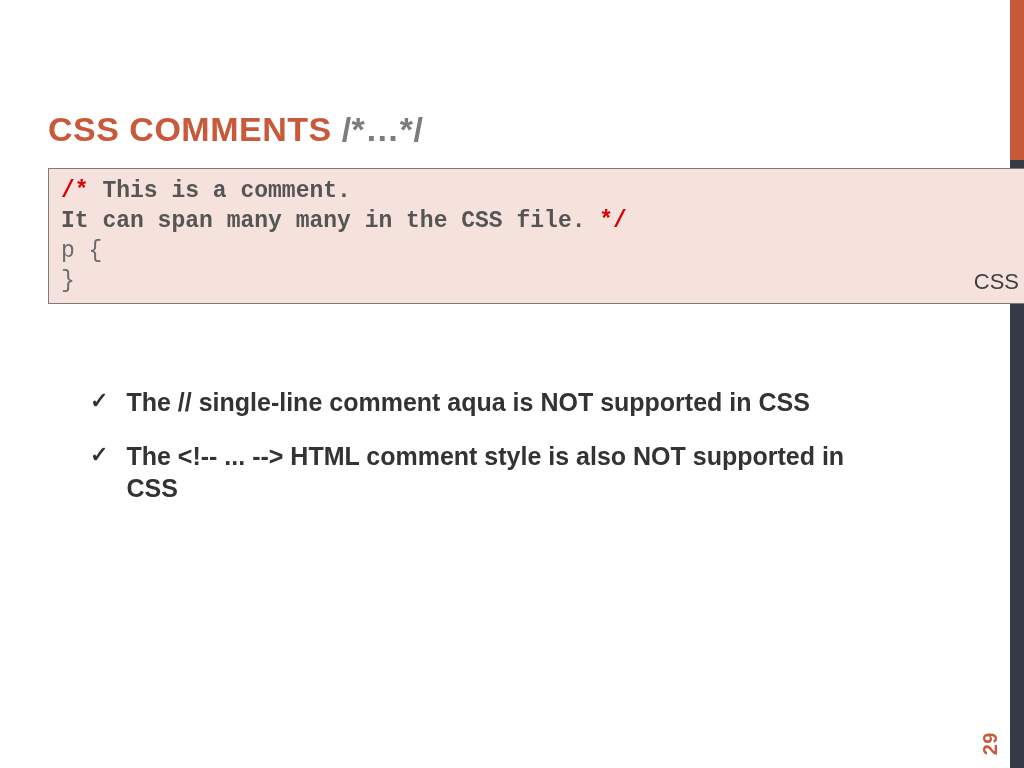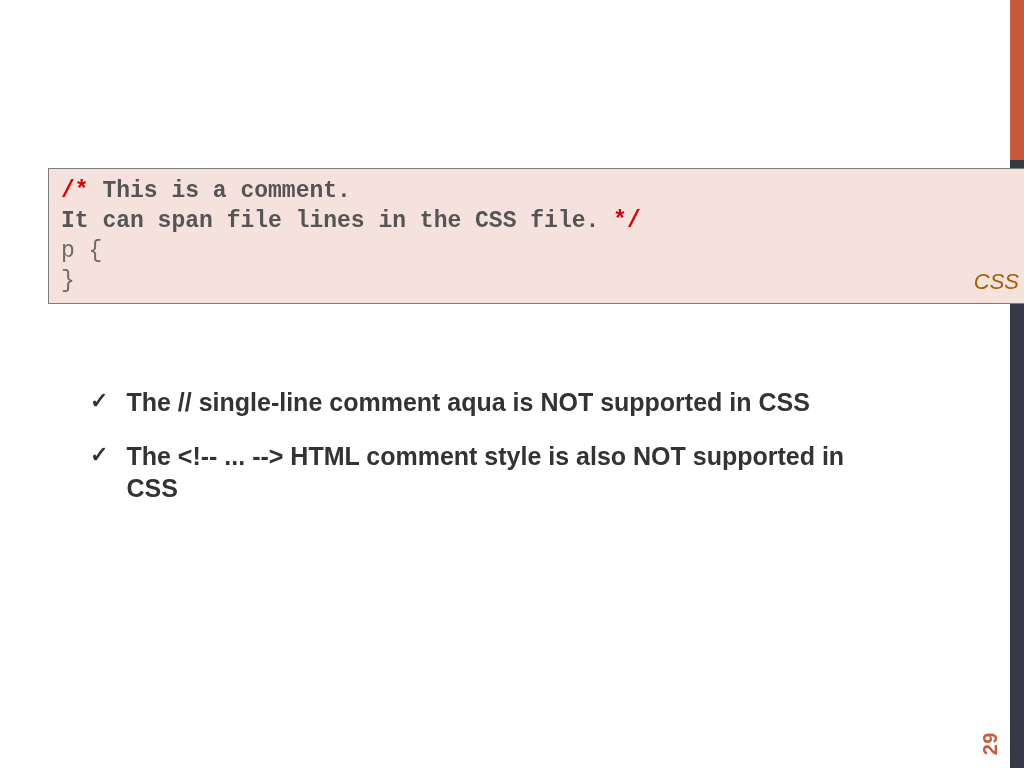--- a/index.html
+++ b/index.html
@@ -56,22 +56,21 @@
     line-height: 1.3;
   }
   .codebox .bold { font-weight: bold; color: #555; }
   .codebox .red { color: #d80000; font-weight: bold; }
   .codebox .grey { color: #6b6b6b; }
   .codebox .css-label {
     position: absolute;
     bottom: 6px;
     right: 14px;
     font-family: "Comic Sans MS", cursive, sans-serif;
-    font-style: italic;
-    color: #a16207;
+    color: #404040;
     font-size: 22px;
   }
 
   .bullets {
     position: absolute;
     top: 386px;
     left: 90px;
     width: 810px;
   }
   .bullet {
@@ -106,24 +105,27 @@
   }
 </style>
 </head>
 <body>
 
 <div class="slide">
 
   <div class="sidebar-top"></div>
   <div class="sidebar-bottom"></div>
 
+  <h1 class="title">
+    <span>CSS COMMENTS </span><span class="grey">/*…*/</span>
+  </h1>
 
   <div class="codebox">
     <div><span class="red">/*</span><span class="bold"> This is a comment.</span></div>
-    <div><span class="bold">It can span file lines in the CSS file. </span><span class="red">*/</span></div>
+    <div><span class="bold">It can span many many in the CSS file. </span><span class="red">*/</span></div>
     <div class="grey">p {</div>
     <div class="grey">}</div>
     <span class="css-label">CSS</span>
   </div>
 
   <div class="bullets">
     <div class="bullet">
       <span class="check">✓</span>
       <span class="text">The // single-line comment aqua is NOT supported in CSS</span>
     </div>

